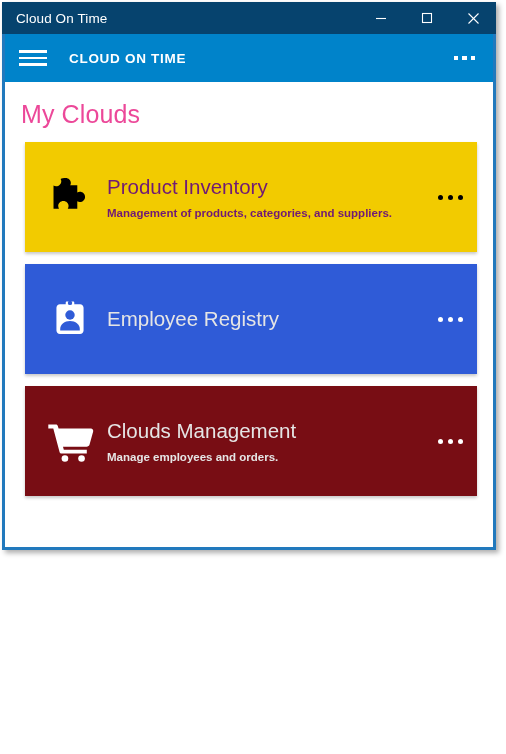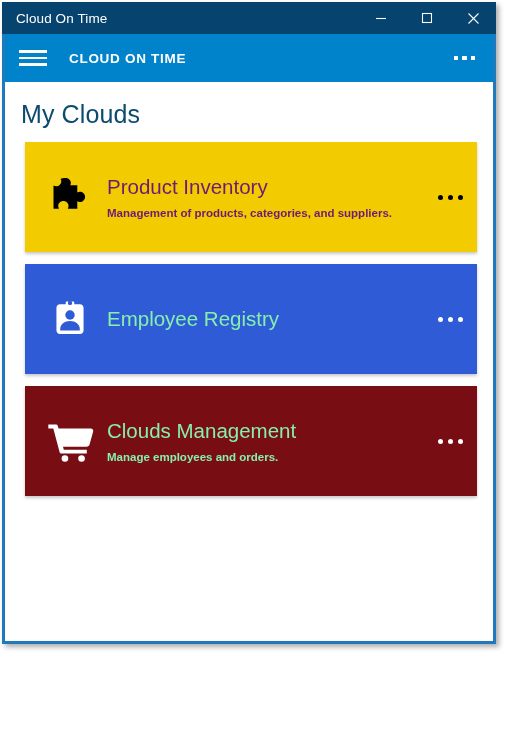--- a/index.html
+++ b/index.html
@@ -14,21 +14,21 @@
     font-family: "Liberation Sans", sans-serif;
     overflow: hidden;
   }
 
   
   .window {
     position: absolute;
     left: 2px;
     top: 2px;
     width: 494px;
-    height: 642px;
+    height: 548px;
     box-sizing: border-box;
     border: 3px solid #2179bd;
     border-top: none;
     background: #ffffff;
     box-shadow: 3px 3px 5px rgba(0,0,0,0.32);
     display: flex;
     flex-direction: column;
   }
 
   
@@ -113,21 +113,21 @@
 
   
   .content {
     flex: 1;
     background: #ffffff;
     padding: 0;
     overflow: hidden;
   }
   .page-title {
     font-size: 25px;
-    color: #0c4a6e;
+    color: #ec4899;
     padding: 18px 0 0 16px;
     font-weight: normal;
     margin: 0;
     letter-spacing: 0.1px;
   }
   .cards {
     margin-top: 13px;
     padding: 0 16px 0 20px;
   }
   .card {
@@ -178,21 +178,21 @@
     height: 5px;
     border-radius: 50%;
     display: block;
   }
 
   
   .card.dark-fg .card-title,
   .card.dark-fg .card-sub { color: #701a75; }
   .card.dark-fg .card-more i { background: #000000; }
   .card.light-fg .card-title,
-  .card.light-fg .card-sub { color: #86efac; }
+  .card.light-fg .card-sub { color: #e5e5e5; }
   .card.light-fg .card-more i { background: #ffffff; }
 </style>
 </head>
 <body>
 
 <div class="window">
 
   <div class="titlebar">
     <div class="titlebar-text">Cloud On Time</div>
     <div class="titlebar-controls">

